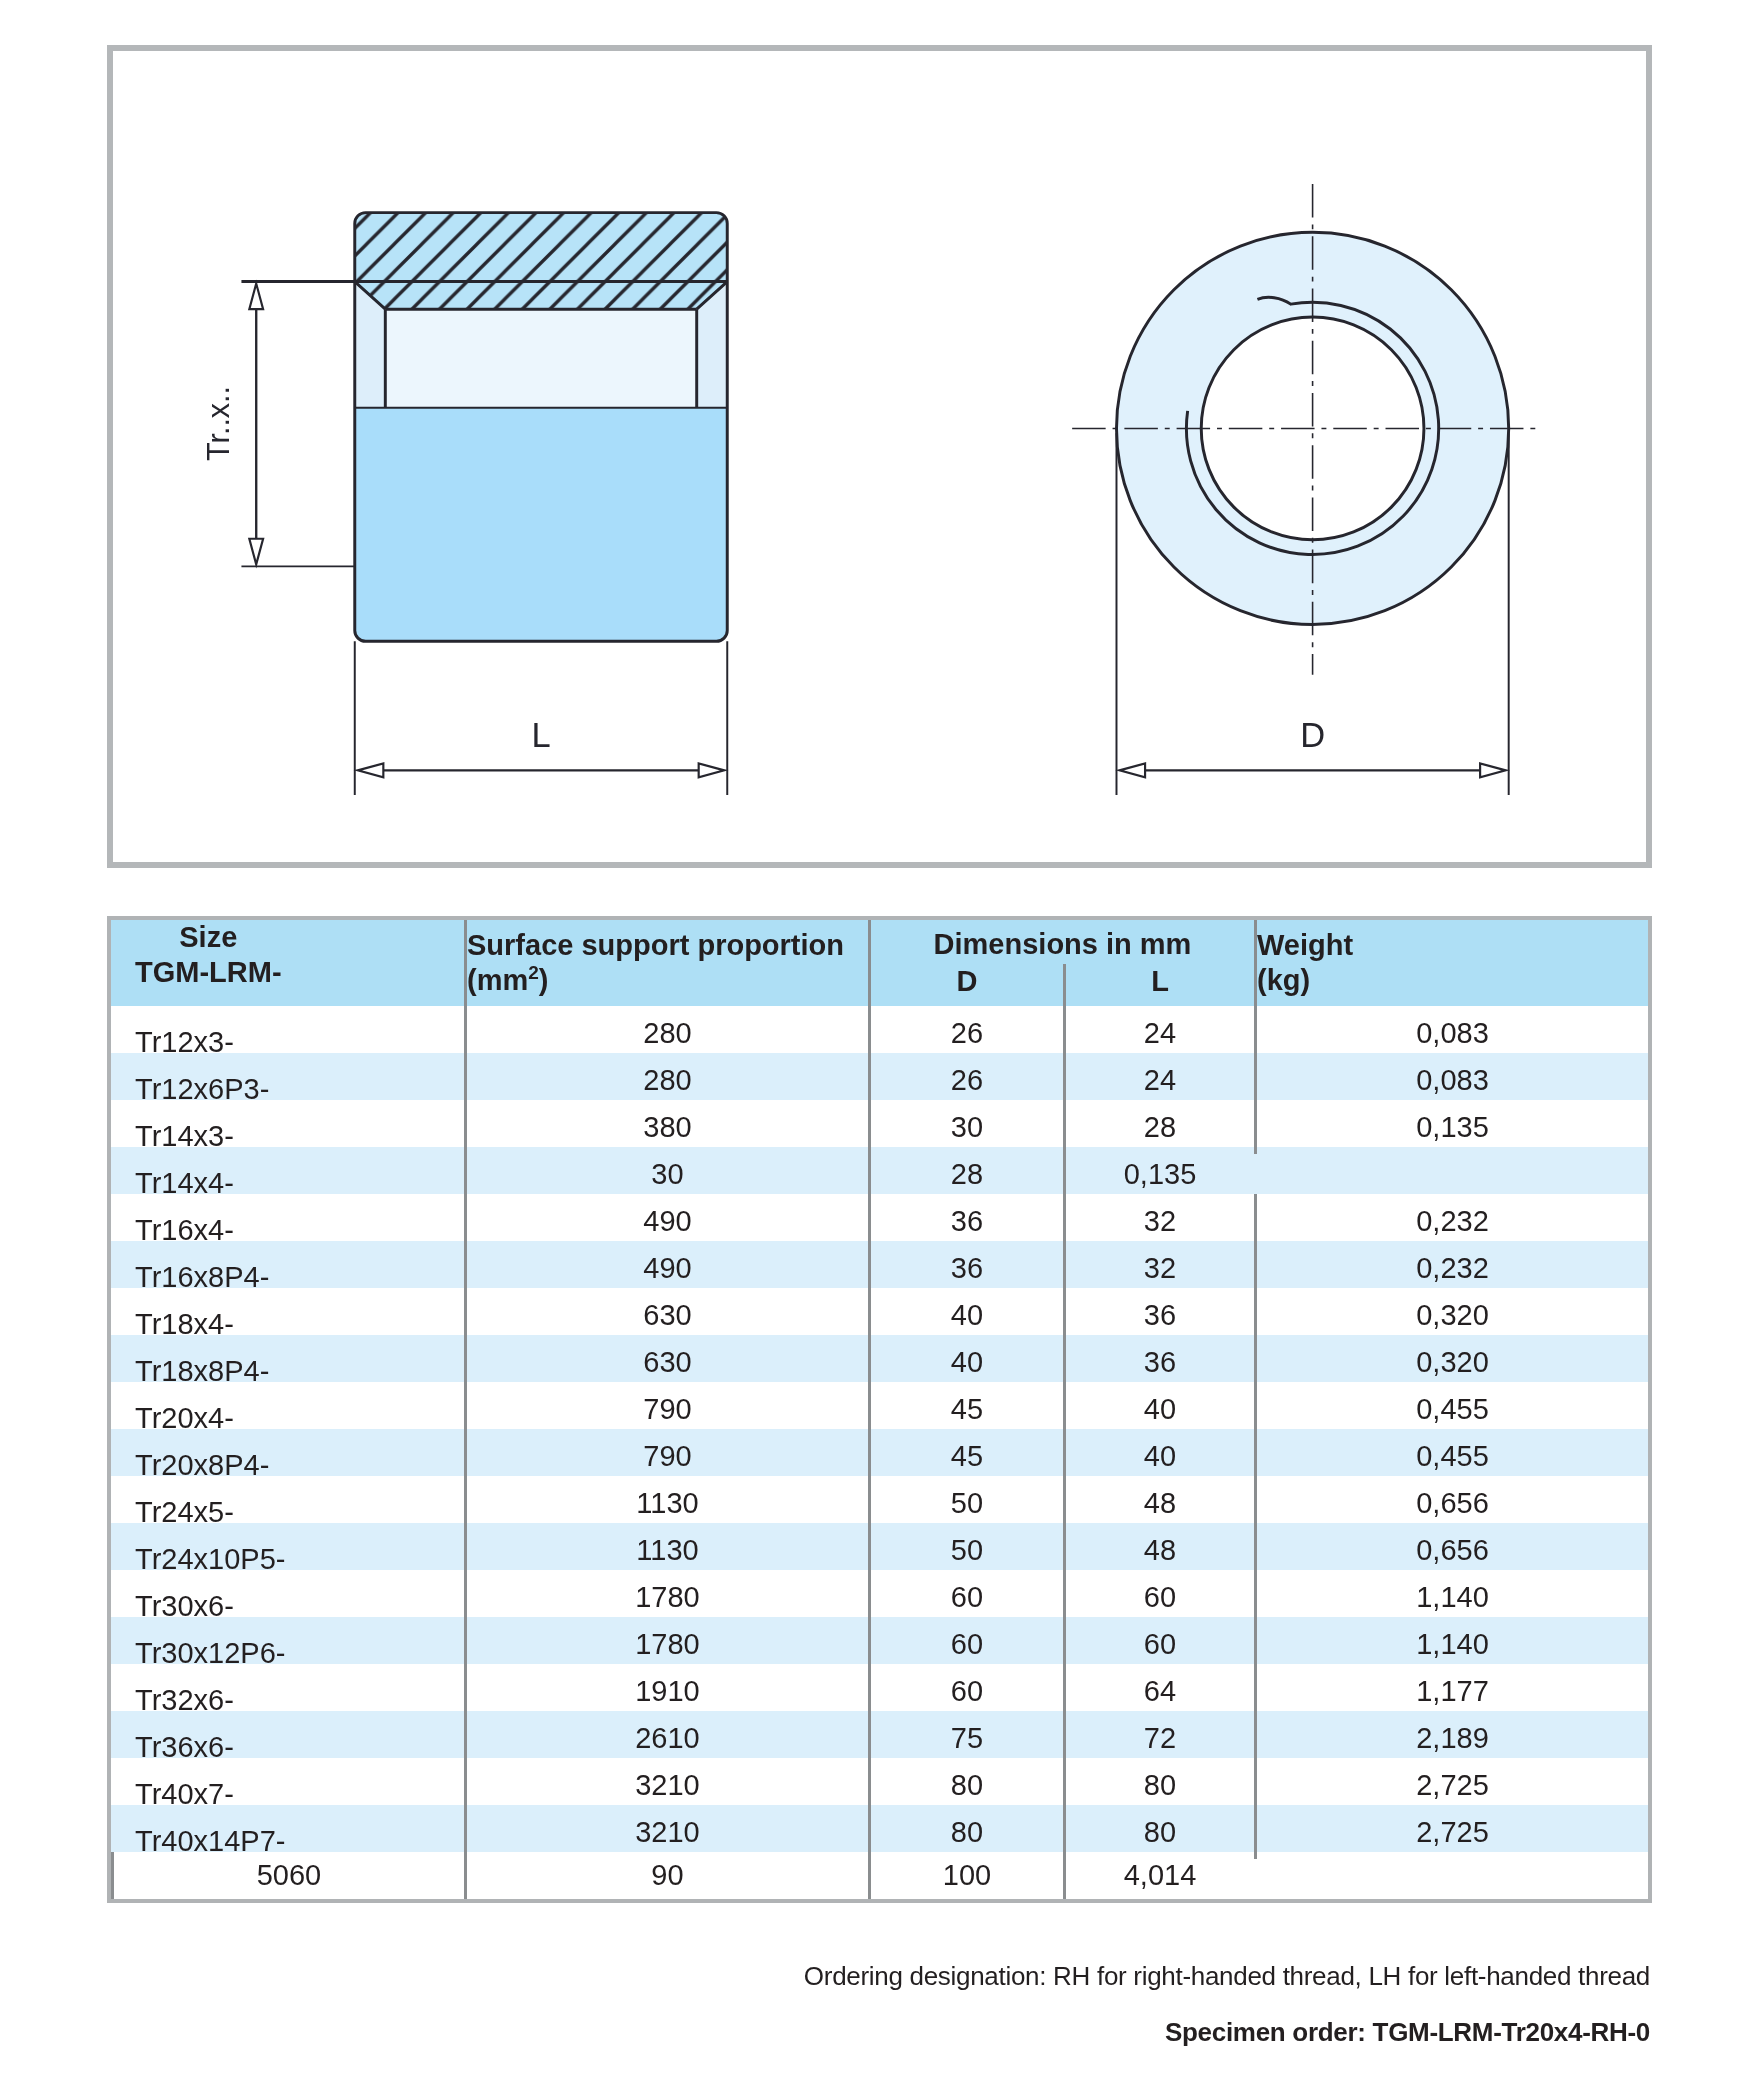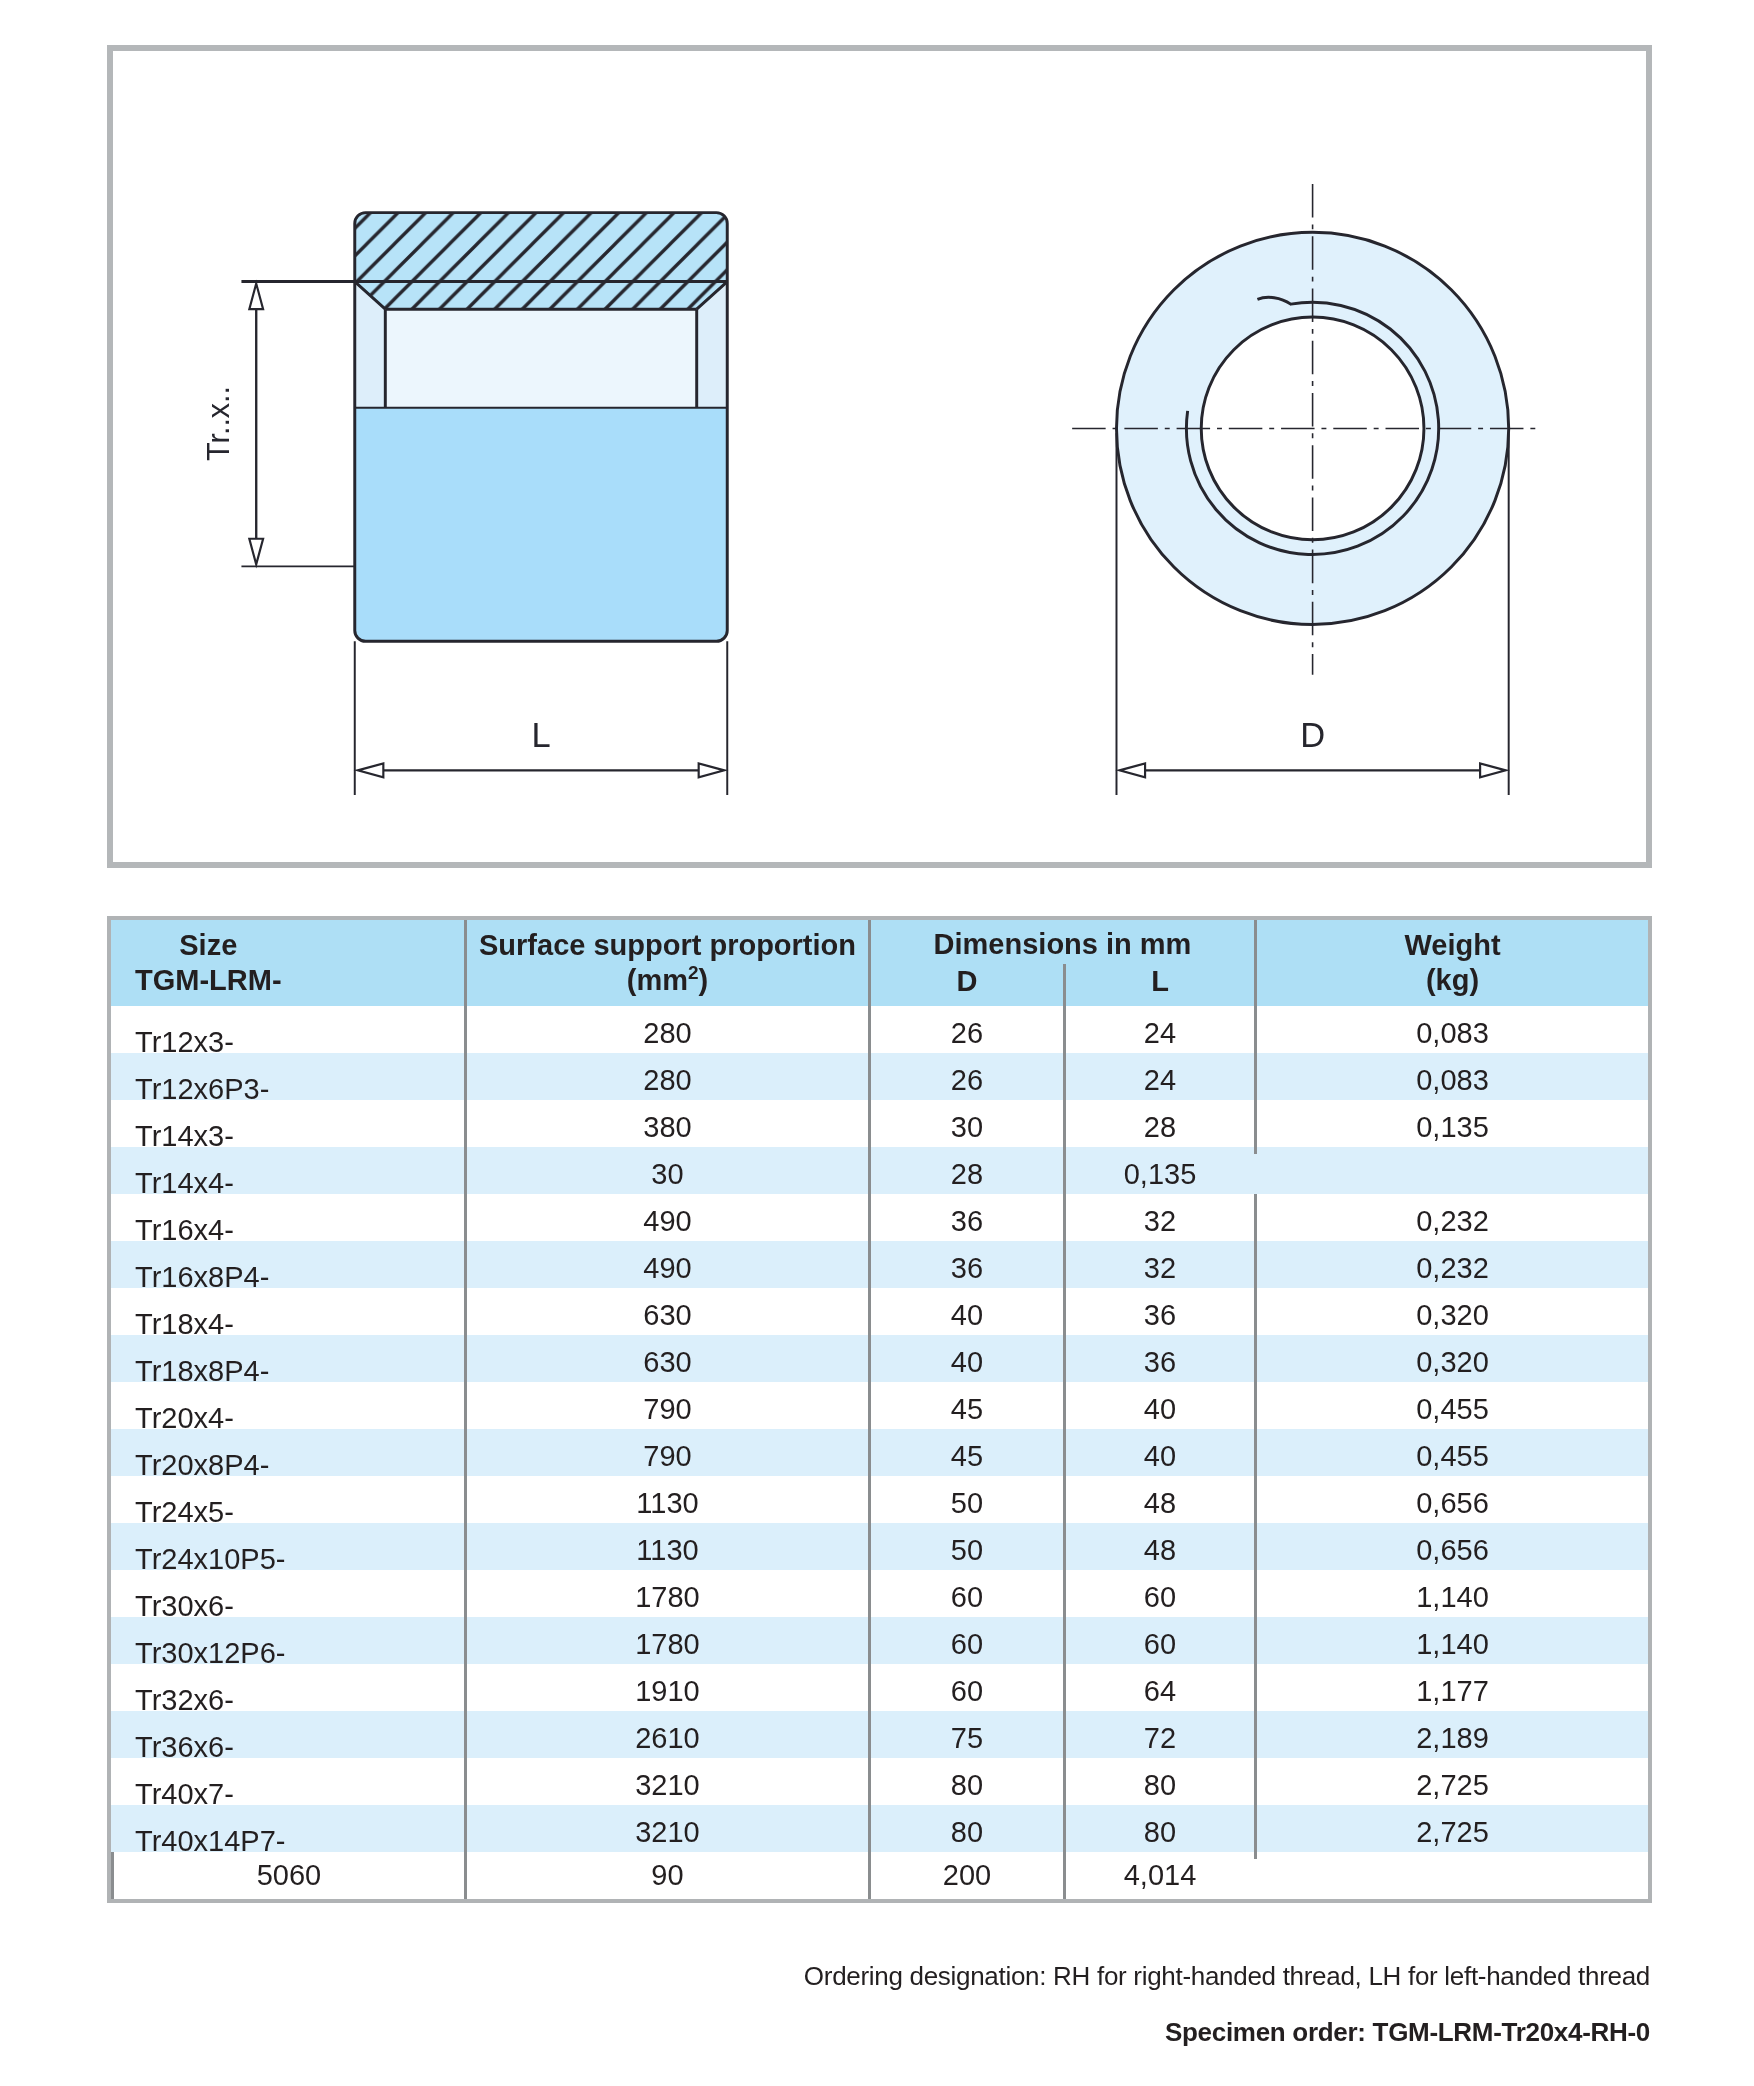--- a/index.html
+++ b/index.html
@@ -21,21 +21,21 @@
     border:4px solid var(--table-border,#b0b3b5); box-sizing:border-box;
     font-size:29px; line-height:1.2;
   }
   .thead {
     display:grid;
     grid-template-columns:353px 404px 195px 191px 1fr;
     grid-template-rows:44px 42px;
     background:var(--header-bg,#aedff5);
     font-weight:bold;
   }
-  .th { display:flex; align-items:center; justify-content:center; box-sizing:border-box; }
+  .th { display:flex; align-items:flex-start; justify-content:center; box-sizing:border-box; }
   .th-size       { grid-row:1/3; grid-column:1; justify-content:flex-start; padding-left:24px; }
   .th-size-inner { display:inline-block; text-align:center; }
   .th-surface    { grid-row:1/3; grid-column:2; flex-direction:column; border-left:3px solid var(--divider,#8a8d8f); }
   .th-dims       { grid-row:1; grid-column:3/5; border-left:3px solid var(--divider,#8a8d8f); align-items:flex-end; padding-bottom:2px; }
   .th-d          { grid-row:2; grid-column:3; border-left:3px solid var(--divider,#8a8d8f); align-items:flex-start; }
   .th-l          { grid-row:2; grid-column:4; border-left:3px solid var(--divider,#8a8d8f); align-items:flex-start; }
   .th-weight     { grid-row:1/3; grid-column:5; flex-direction:column; border-left:3px solid var(--divider,#8a8d8f); }
   sup.mm2 { font-size:19px; vertical-align:super; line-height:0; }
   .tbody .tr {
     display:grid;
@@ -283,21 +283,21 @@
     <div class="td c-size">Tr40x14P7-</div>
     <div class="td c-surface">3210</div>
     <div class="td c-d">80</div>
     <div class="td c-l">80</div>
     <div class="td c-weight">2,725</div>
   </div>
 
   <div class="tr">
     <div class="td c-surface">5060</div>
     <div class="td c-d">90</div>
-    <div class="td c-l">200</div>
+    <div class="td c-l">100</div>
     <div class="td c-weight">4,014</div>
   </div>
 </div>
 </div>
 
 <div class="footer">
   <div>Ordering designation: RH for right-handed thread, LH for left-handed thread</div>
   <div class="bold">Specimen order: TGM-LRM-Tr20x4-RH-0</div>
 </div>
 

